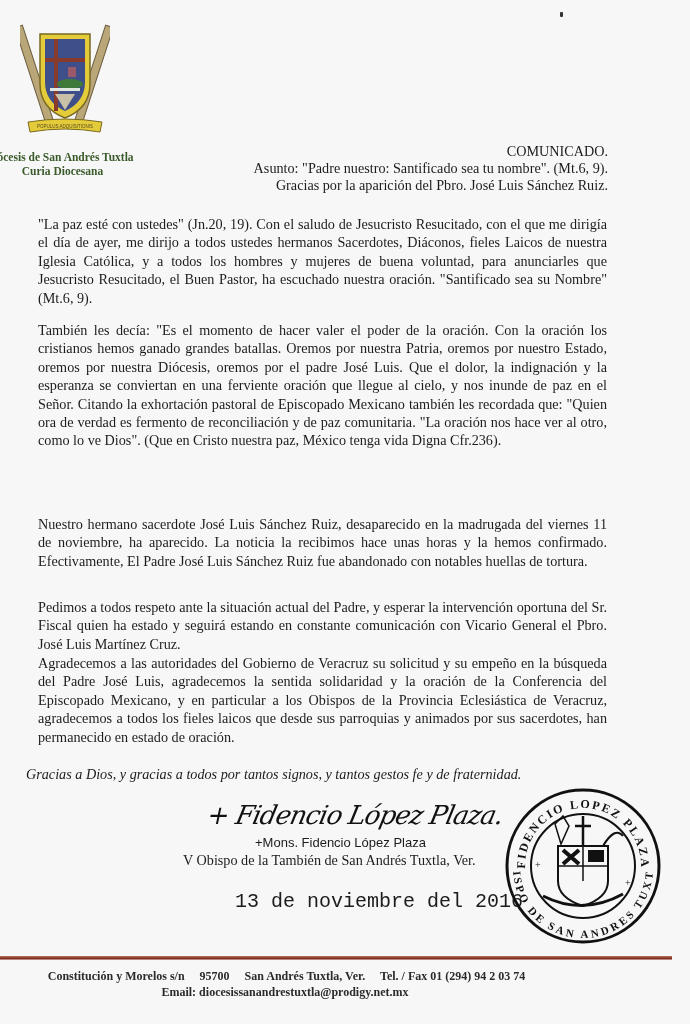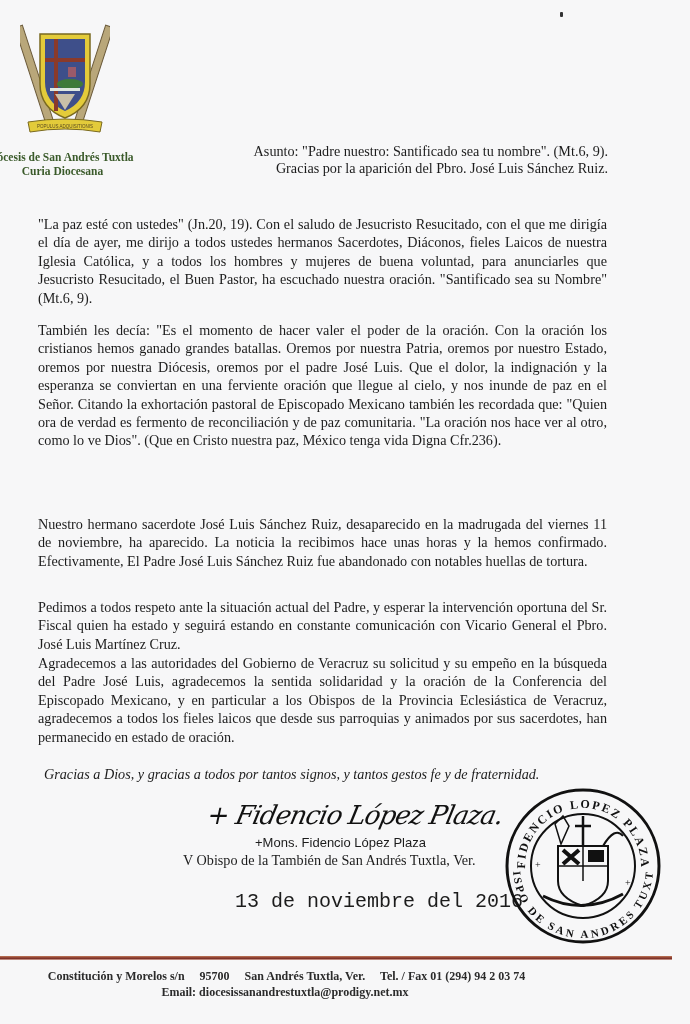--- a/index.html
+++ b/index.html
@@ -22,21 +22,21 @@
   }
   .body-text {
     position:absolute; left:38px; width:569px;
     font-size:14.2px; line-height:18.4px; text-align:justify;
   }
   .p1 { top:215px; }
   .p2 { top:321px; }
   .p3 { top:515px; }
   .p4 { top:598px; }
   .p5 { top:654px; }
-  .closing { position:absolute; left:44px; top:765px; font-style:italic; font-size:14.2px; line-height:18.4px; }
+  .closing { position:absolute; left:26px; top:765px; font-style:italic; font-size:14.2px; line-height:18.4px; }
   .signature {
     position:absolute; left:208px; top:800px; font-size:26px; font-style:italic;
     font-family:"DejaVu Serif", serif; color:#111; transform:skewX(-12deg); letter-spacing:-1px;
   }
   .sig-name { position:absolute; left:255px; top:835px; font-size:13px; font-family:"Liberation Sans", sans-serif; }
   .sig-title { position:absolute; left:183px; top:852px; font-size:14.2px; }
   .date { position:absolute; left:235px; top:890px; font-size:20px;font-family:Liberation Mono, monospace; }
   .seal { position:absolute; left:503px; top:786px; width:160px; height:160px; }
   .footer-rule {
     position:absolute; left:0; top:956px; width:672px; height:4px;
@@ -76,20 +76,21 @@
   <path d="M8 100 Q45 94 82 100 L80 110 Q45 104 10 110 Z" fill="#e3cb3a" stroke="#7a6a20" stroke-width="1"></path>
   <text x="45" y="106" font-size="4.5" text-anchor="middle" fill="#5a4a20" font-family="Liberation Sans, sans-serif">POPULUS ADQUISITIONIS</text>
 </svg>
 
 <div class="diocese-name">
   <div>Diócesis de San Andrés Tuxtla</div>
   <div>Curia Diocesana</div>
 </div>
 
 <div class="header-block">
+  <div>COMUNICADO.</div>
   <div>Asunto: "Padre nuestro: Santificado sea tu nombre". (Mt.6, 9).</div>
   <div>Gracias por la aparición del Pbro. José Luis Sánchez Ruiz.</div>
 </div>
 
 <div class="body-text p1">"La paz esté con ustedes" (Jn.20, 19). Con el saludo de Jesucristo Resucitado, con el que me dirigía el día de ayer, me dirijo a todos ustedes hermanos Sacerdotes, Diáconos, fieles Laicos de nuestra Iglesia Católica, y a todos los hombres y mujeres de buena voluntad, para anunciarles que Jesucristo Resucitado, el Buen Pastor, ha escuchado nuestra oración. "Santificado sea su Nombre" (Mt.6, 9).</div>
 <div class="body-text p2">También les decía: "Es el momento de hacer valer el poder de la oración. Con la oración los cristianos hemos ganado grandes batallas. Oremos por nuestra Patria, oremos por nuestro Estado, oremos por nuestra Diócesis, oremos por el padre José Luis. Que el dolor, la indignación y la esperanza se conviertan en una ferviente oración que llegue al cielo, y nos inunde de paz en el Señor. Citando la exhortación pastoral de Episcopado Mexicano también les  recordada que: "Quien ora de verdad es fermento de reconciliación y de paz comunitaria. "La oración nos hace ver al otro, como lo ve Dios". (Que en Cristo nuestra paz, México tenga vida Digna Cfr.236).</div>
 <div class="body-text p3">Nuestro hermano sacerdote José Luis Sánchez Ruiz, desaparecido en la madrugada del viernes 11 de noviembre,  ha aparecido. La noticia la recibimos hace unas horas y la hemos confirmado. Efectivamente, El Padre José Luis Sánchez Ruiz fue abandonado con notables huellas de tortura.</div>
 <div class="body-text p4">Pedimos a todos respeto ante la situación actual del Padre, y esperar la intervención oportuna  del Sr. Fiscal quien ha estado y seguirá estando en constante comunicación con Vicario General el Pbro. José Luis Martínez Cruz.</div>
 <div class="body-text p5">Agradecemos a las autoridades del Gobierno de Veracruz su solicitud y su empeño en la búsqueda del Padre José Luis, agradecemos la sentida solidaridad y la oración de la Conferencia del Episcopado Mexicano, y en particular a los Obispos de la Provincia Eclesiástica de Veracruz, agradecemos a todos los fieles laicos que desde sus parroquias  y animados por sus sacerdotes,  han permanecido en estado de oración.</div>
 

